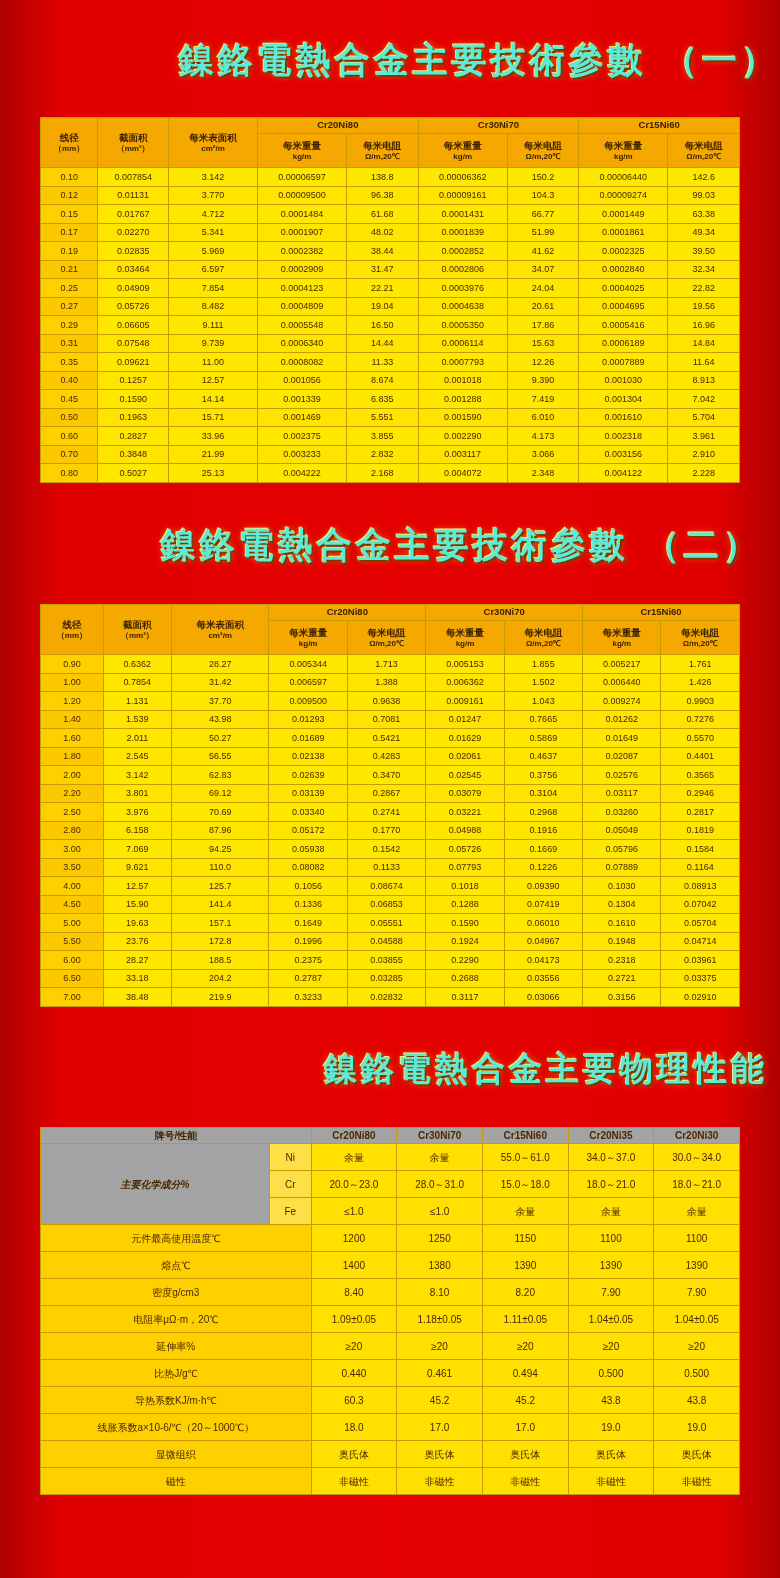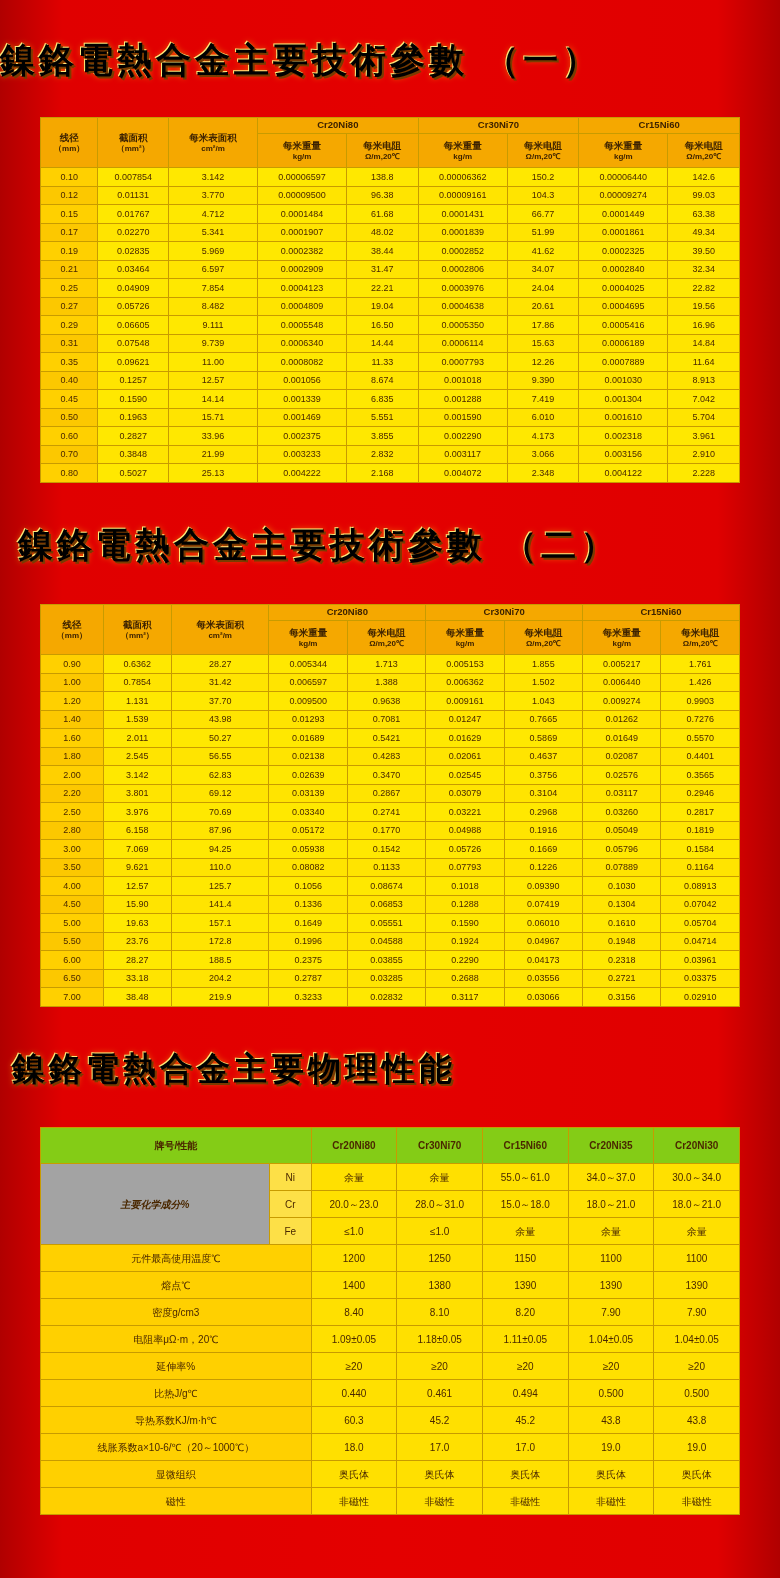--- a/index.html
+++ b/index.html
@@ -12,24 +12,24 @@
     font-family: "Liberation Sans", sans-serif;
     width: 780px;
     min-height: 1578px;
     background: linear-gradient(90deg, #b00000 0%, #e00000 8%, #e40000 50%, #e00000 92%, #b00000 100%);
     padding: 0;
     overflow: hidden;
   }
   .page { width: 780px; position: relative; }
 
   .title {
-    text-align: left;
+    text-align: right;
     font-family: "DejaVu Serif", serif;
     font-weight: bold;
-    color: #000000;
+    color: #5eead4;
     text-shadow:
        2px 2px 0 #7a3b00,
       -1px -1px 0 #ffe97a,
        0 0 6px rgba(255,200,0,0.6);
     letter-spacing: 4px;
     line-height: 1.1;
   }
   #title1 { font-size: 35px; padding: 18px 0 14px; }
   #title2 { font-size: 35px; padding: 20px 18px 16px; }
   #title3 { font-size: 33px; padding: 22px 12px 18px; }
@@ -72,23 +72,23 @@
   .u { font-size: 8px; display: block; }
 
   
   .phys-table { width: 700px; font-size: 10px; }
   .phys-table td {
     height: 27px;
     background: #ffe000;
     color: #4a2800;
   }
   .phys-table td.hdr {
-    background: #84cc16;
+    background: #a3a3a3;
     font-weight: bold;
-    height: 36px;
+    height: 16px;
   }
   .phys-table td.rowlabel {
     background: #ffd000;
     font-weight: normal;
   }
   .phys-table td.chemlabel {
     background: #a3a3a3;
     font-weight: bold;
     font-style: italic;
   }

